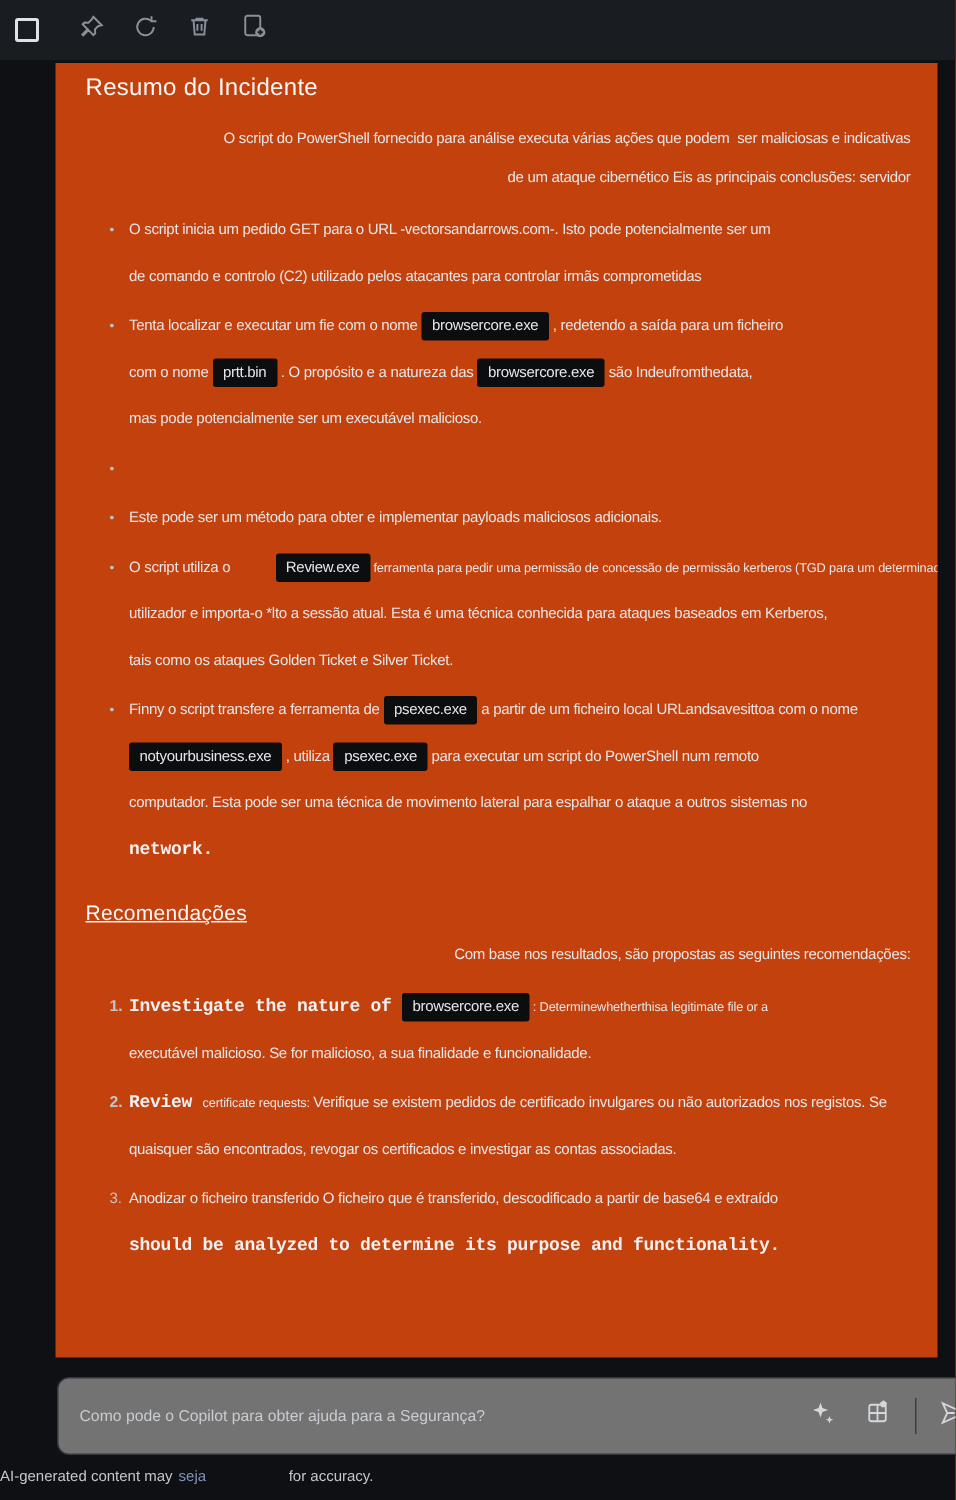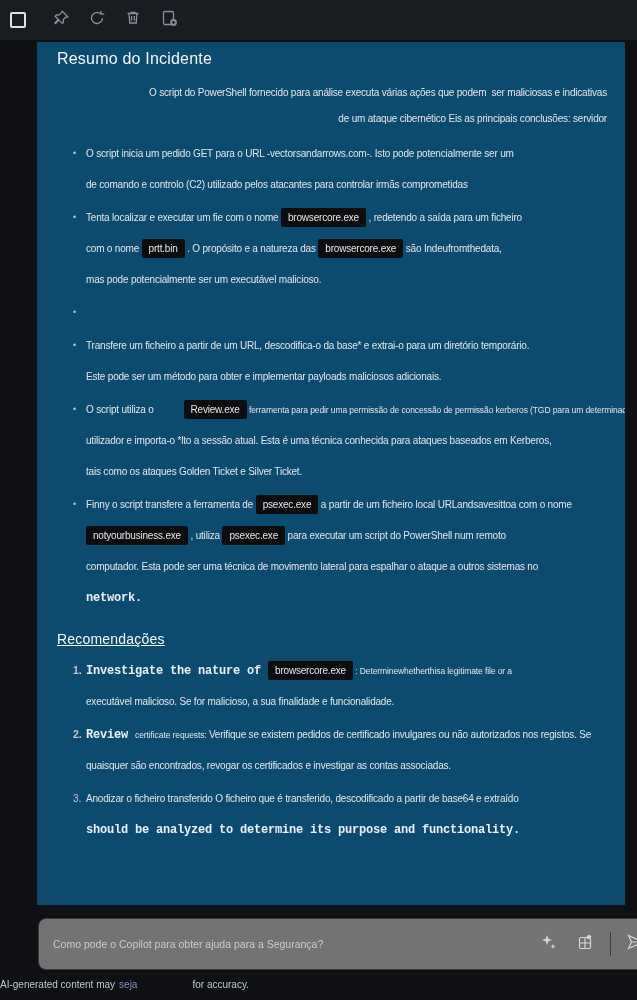--- a/index.html
+++ b/index.html
@@ -16,21 +16,21 @@
     position:absolute; top:0; left:0; width:637px; height:40px;
     background:#191c20; display:flex; align-items:center; padding-left:10px;
   }
   .tb-btn { width:26px; height:26px; display:flex; align-items:center; justify-content:center; cursor:pointer; }
   .tb-checkbox { width:16px; height:16px; border:2px solid #dfe3e8; border-radius:2px; margin-right:22px; }
   .tb-group { display:flex; gap:10px; }
   .tb-btn svg { stroke:#8a9099; fill:none; stroke-width:1.3; }
   
   .panel {
     position:absolute; left:37px; top:42px; width:588px; height:863px;
-    background:#0c4a6e; overflow:hidden; padding:6px 18px 0 20px;
+    background:#c2410c; overflow:hidden; padding:6px 18px 0 20px;
   }
   h1.title { font-size:16px; font-weight:400; color:#f6f7f8; line-height:22px; margin-bottom:10px; letter-spacing:0.2px; }
   h2.title { font-size:14px; font-weight:400; color:#f6f7f8; line-height:20px; margin-top:16px; margin-bottom:6px; letter-spacing:0.2px;text-decoration:underline; }
   .intro { margin-bottom:6px;text-align:right; }
   .intro .line { line-height:26px; height:26px; }
   .line { white-space:pre; font-size:10px; letter-spacing:-0.2px; color:#e4e6e8; }
   ul.bullets, ol.recs { list-style:none; padding-left:16px; }
   ul.bullets li, ol.recs li { display:flex; margin-bottom:2px; }
   .marker { width:13px; flex:none; line-height:31px; color:#c2c6ca; font-size:10px; }
   .marker.dot { font-size:9px; }
@@ -126,21 +126,20 @@
           <div class="line"><span class="seg-n">com o nome </span><span class="seg-c">prtt.bin</span><span class="seg-n"> . O propósito e a natureza das </span><span class="seg-c">browsercore.exe</span><span class="seg-n"> são Indeufromthedata,</span></div>
           <div class="line"><span class="seg-n">mas pode potencialmente ser um executável malicioso.</span></div>
         </div>
       </li>
       <li>
         <span class="marker dot">•</span>
       </li>
       <li>
         <span class="marker dot">•</span>
         <div class="li-content">
-          <div class="line"><span class="seg-n">Transfere um ficheiro a partir de um URL, descodifica-o da base* e extrai-o para um diretório temporário.</span></div>
           <div class="line"><span class="seg-n">Este pode ser um método para obter e implementar payloads maliciosos adicionais.</span></div>
         </div>
       </li>
       <li>
         <span class="marker dot">•</span>
         <div class="li-content">
           <div class="line"><span class="seg-n">O script utiliza o</span><span class="seg-c gap">Review.exe</span><span class="seg-sm"> ferramenta para pedir uma permissão de concessão de permissão kerberos (TGD para um determinado</span></div>
           <div class="line"><span class="seg-n">utilizador e importa-o *lto a sessão atual. Esta é uma técnica conhecida para ataques baseados em Kerberos,</span></div>
           <div class="line"><span class="seg-n">tais como os ataques Golden Ticket e Silver Ticket.</span></div>
         </div>
@@ -150,20 +149,23 @@
         <div class="li-content">
           <div class="line"><span class="seg-n">Finny o script transfere a ferramenta de </span><span class="seg-c">psexec.exe</span><span class="seg-n"> a partir de um ficheiro local URLandsavesittoa com o nome</span></div>
           <div class="line"><span class="seg-c">notyourbusiness.exe</span><span class="seg-n"> , utiliza </span><span class="seg-c">psexec.exe</span><span class="seg-n"> para executar um script do PowerShell num remoto</span></div>
           <div class="line"><span class="seg-n">computador. Esta pode ser uma técnica de movimento lateral para espalhar o ataque a outros sistemas no</span></div>
           <div class="line"><span class="seg-b">network.</span></div>
         </div>
       </li>
     </ul>
 
   <h2 class="title">Recomendações</h2>
+  <div class="intro">
+    <div class="line">Com base nos resultados, são propostas as seguintes recomendações:</div>
+  </div>
   <ol class="recs" id="rec-list">
       <li>
         <span class="marker bold">1.</span>
         <div class="li-content">
           <div class="line"><span class="seg-b">Investigate the nature of </span><span class="seg-c">browsercore.exe</span><span class="seg-sm"> : Determinewhetherthisa legitimate file or a</span></div>
           <div class="line"><span class="seg-n">executável malicioso. Se for malicioso, a sua finalidade e funcionalidade.</span></div>
         </div>
       </li>
       <li>
         <span class="marker bold">2.</span>

